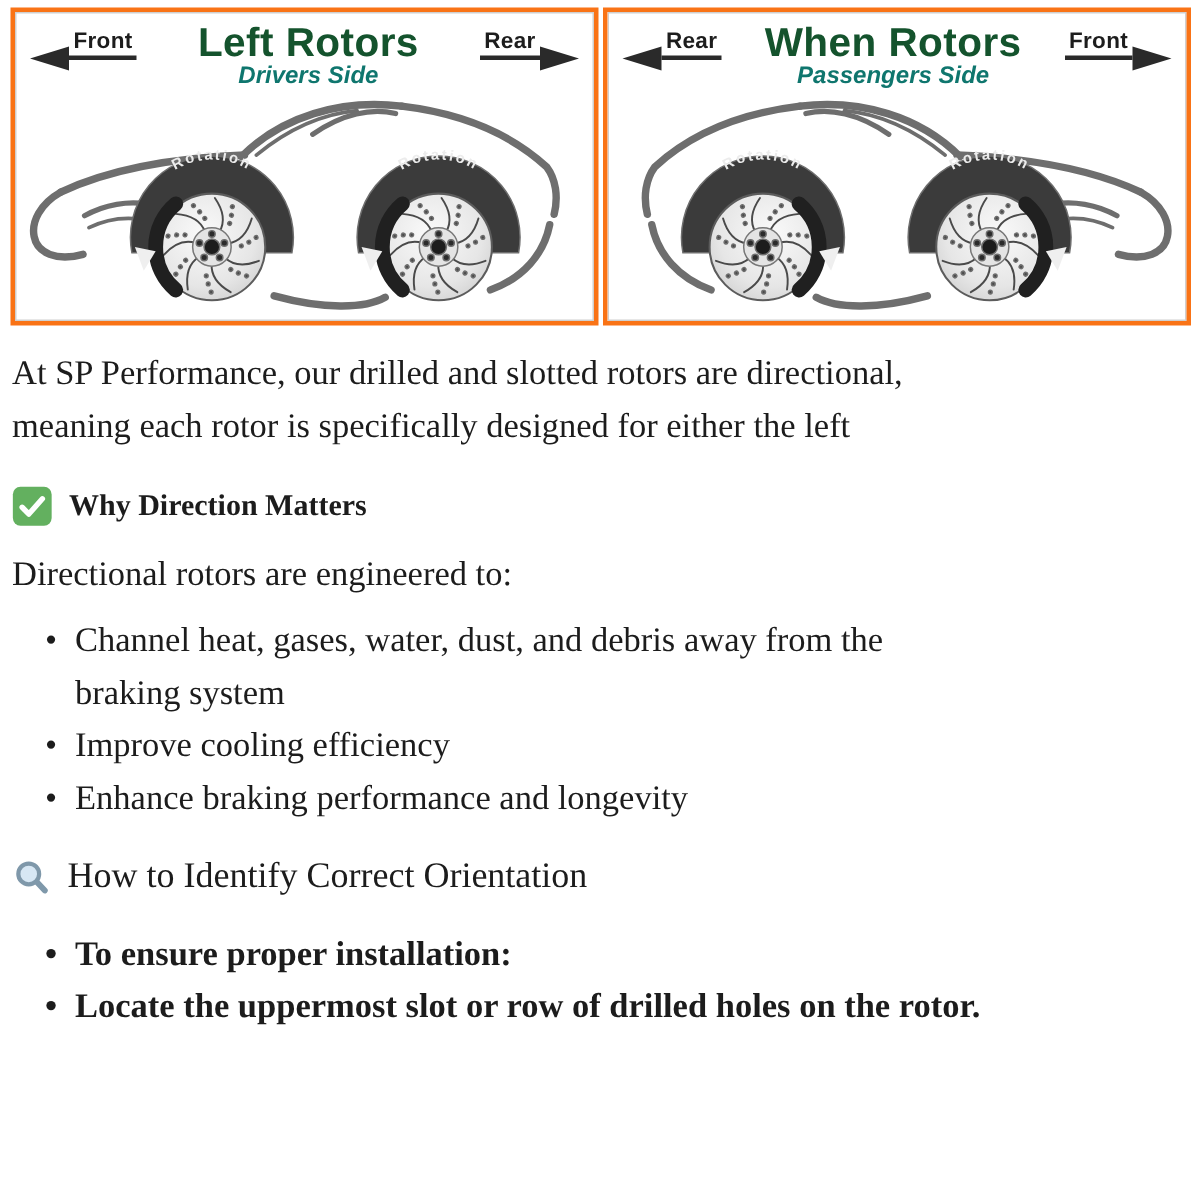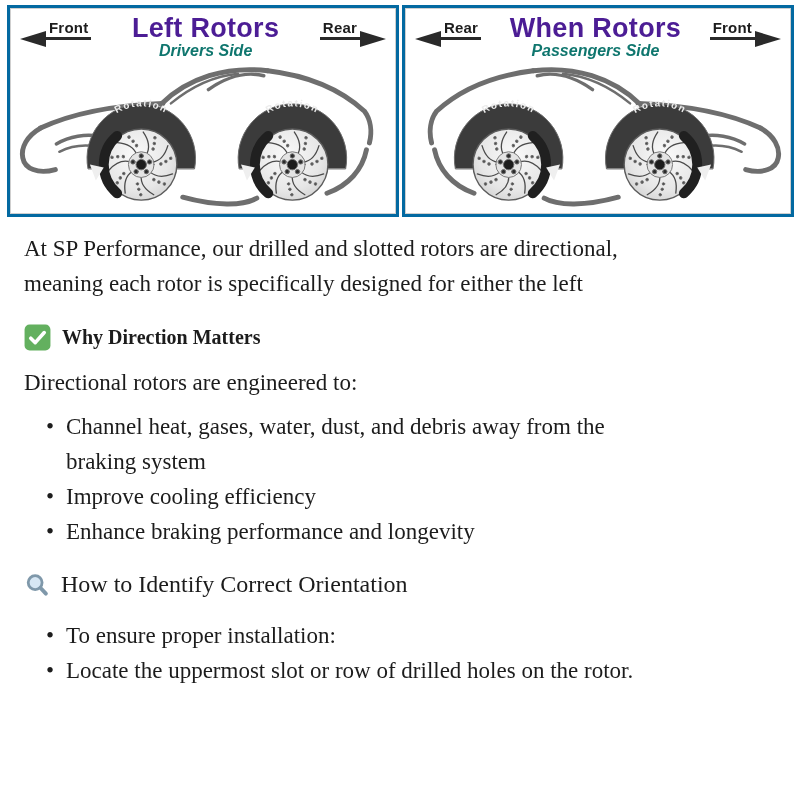--- a/index.html
+++ b/index.html
@@ -1,46 +1,46 @@
 <!DOCTYPE html>
 <html><head>
 <meta charset="utf-8">
 <style>
   * { margin:0; padding:0; box-sizing:border-box; }
   html,body { width:800px; height:800px; background:#ffffff; overflow:hidden; }
   body { font-family:"Liberation Serif","DejaVu Serif",serif; color:#1c1c1c; }
 
   
   .figure { display:flex; gap:3px; margin:5px 6px 0 7px; }
-  .panel { flex:1; border:3px solid #0369a1; box-shadow:0 0 0 1px #cfcfcf inset; background:#fff; }
+  .panel { flex:1; border:3px solid #f97316; box-shadow:0 0 0 1px #cfcfcf inset; background:#fff; }
   .panel-head { display:grid; grid-template-columns:auto 1fr auto; align-items:start;
                 padding:7px 10px 0 10px; height:46px;
                 font-family:"Liberation Sans","DejaVu Sans",sans-serif; }
   .dir { display:flex; align-items:center; margin-top:4px; }
   .dir .lbl { font-weight:bold; font-size:15px; color:#1d1d1d; border-bottom:3.5px solid #2a2a2a; padding:0 3px 1px 3px; letter-spacing:.2px; }
   .tri { width:0; height:0; border-top:8px solid transparent; border-bottom:8px solid transparent; align-self:flex-end; margin-bottom:-7px; }
   .tri-l { border-right:26px solid #2a2a2a; }
   .tri-r { border-left:26px solid #2a2a2a; }
   .title-stack { text-align:center; }
-  .panel-title { font-weight:bold; font-size:27px; line-height:27px; color:#4c1d95; letter-spacing:.3px; }
+  .panel-title { font-weight:bold; font-size:27px; line-height:27px; color:#14532d; letter-spacing:.3px; }
   .panel-sub { font-weight:bold; font-style:italic; font-size:16px; line-height:17px; color:#0f766e; }
   .panel svg.car { display:block; width:100%; height:160px; }
 
   .rot-text { font-family:"Liberation Sans","DejaVu Sans",sans-serif; font-size:10px; font-weight:bold;
               fill:#ececec; letter-spacing:1.5px; }
 
   
-  .content { padding:0 24px; font-size:23px; line-height:35px; }
+  .content { padding:0 8px; font-size:23px; line-height:35px; }
   .intro { margin-top:14px; }
   .hrow { display:flex; align-items:center; gap:11px; line-height:35px; }
   .h1 { margin-top:19px; font-weight:bold; font-size:20px; }
   .h2 { margin-top:18px; font-size:24px; }
   .lead { margin-top:10px; }
   .blist { margin-top:9px; }
-  .blist2 { margin-top:16px; }
+  .blist2 { margin-top:16px;font-weight:bold; }
   .bi { display:flex; }
   .bi::before { content:"\2022"; width:20px; flex:0 0 20px; margin-left:22px; text-align:left; }
   .icon-badge { flex:0 0 auto; display:inline-flex; }
 </style>
 </head>
 <body>
 
 <svg style="position:absolute;width:0;height:0" aria-hidden="true">
   <defs>
     <radialGradient id="rotorGrad" cx="42%" cy="38%" r="70%">

